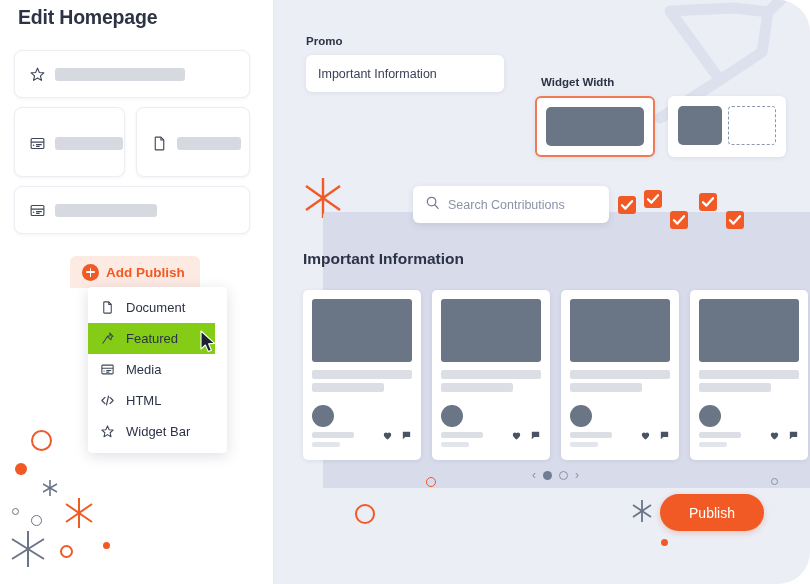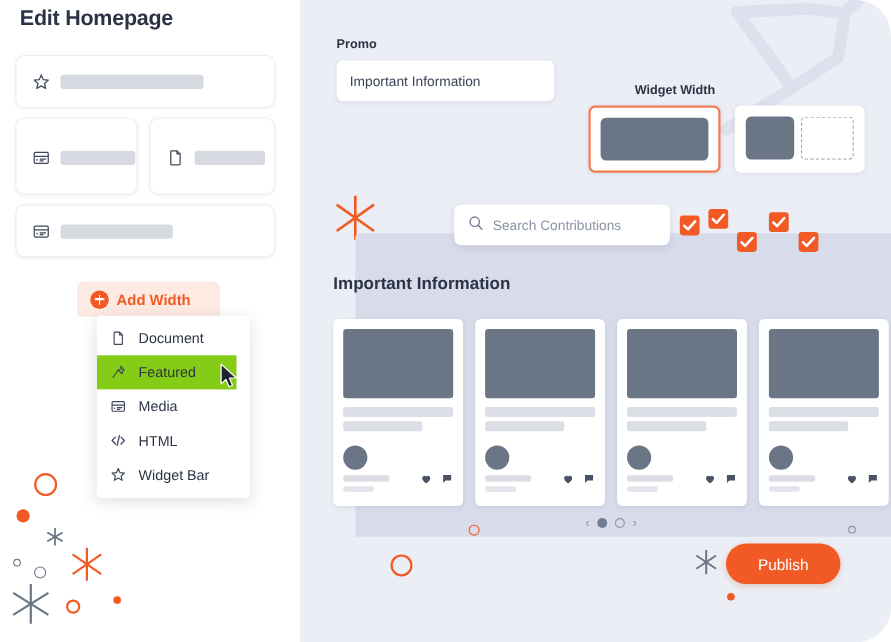--- a/index.html
+++ b/index.html
@@ -98,21 +98,21 @@
     width: 536px; height: 584px;
     background: #eceef6;
     overflow: hidden;
   }
   .pin-deco { position: absolute; right: -6px; top: -24px; opacity: 1; }
 
   .field-label {
     position: absolute; font-size: 11.5px; font-weight: bold; color: #2c3345;
   }
   .lbl-title { left: 32px; top: 35px; }
-  .lbl-width { left: 267px; top: 76px; margin-left: 36px; }
+  .lbl-width { left: 267px; top: 76px; }
 
   .title-input {
     position: absolute; left: 32px; top: 55px;
     width: 198px; height: 37px;
     background: #ffffff; border: none; border-radius: 6px;
     box-shadow: 0 1px 4px rgba(60,70,100,0.10);
     font-size: 12.5px; color: #3a4256;
     padding: 0 12px;
     font-family: "Liberation Sans", sans-serif;
   }
@@ -282,21 +282,21 @@
           <line x1="22" y1="4" x2="22" y2="40"></line>
           <line x1="6" y1="12" x2="38" y2="32"></line>
           <line x1="6" y1="32" x2="38" y2="12"></line>
         </svg>
     </div>
     <div class="deco ring" style="left:60px;top:545px;width:13px;height:13px;border:2px solid #f15a24;"></div>
     <div class="deco dotfill" style="left:103px;top:542px;width:7px;height:7px;background:#f15a24;"></div>
 
     <div class="add-widget-btn">
       <span class="plus-circle"></span>
-      <span class="add-widget-label">Add Width</span>
+      <span class="add-widget-label">Add Publish</span>
     </div>
 
     <div class="dropdown">
       <div class="menu-item">
         <span class="mi-icon">
           <svg viewBox="0 0 24 24" fill="none" stroke="#3f4758" stroke-width="1.7" stroke-linejoin="round">
               <path d="M14 3H7a1 1 0 0 0-1 1v16a1 1 0 0 0 1 1h10a1 1 0 0 0 1-1V7z"></path>
               <polyline points="14,3 14,7 18,7"></polyline>
             </svg>
         </span>

